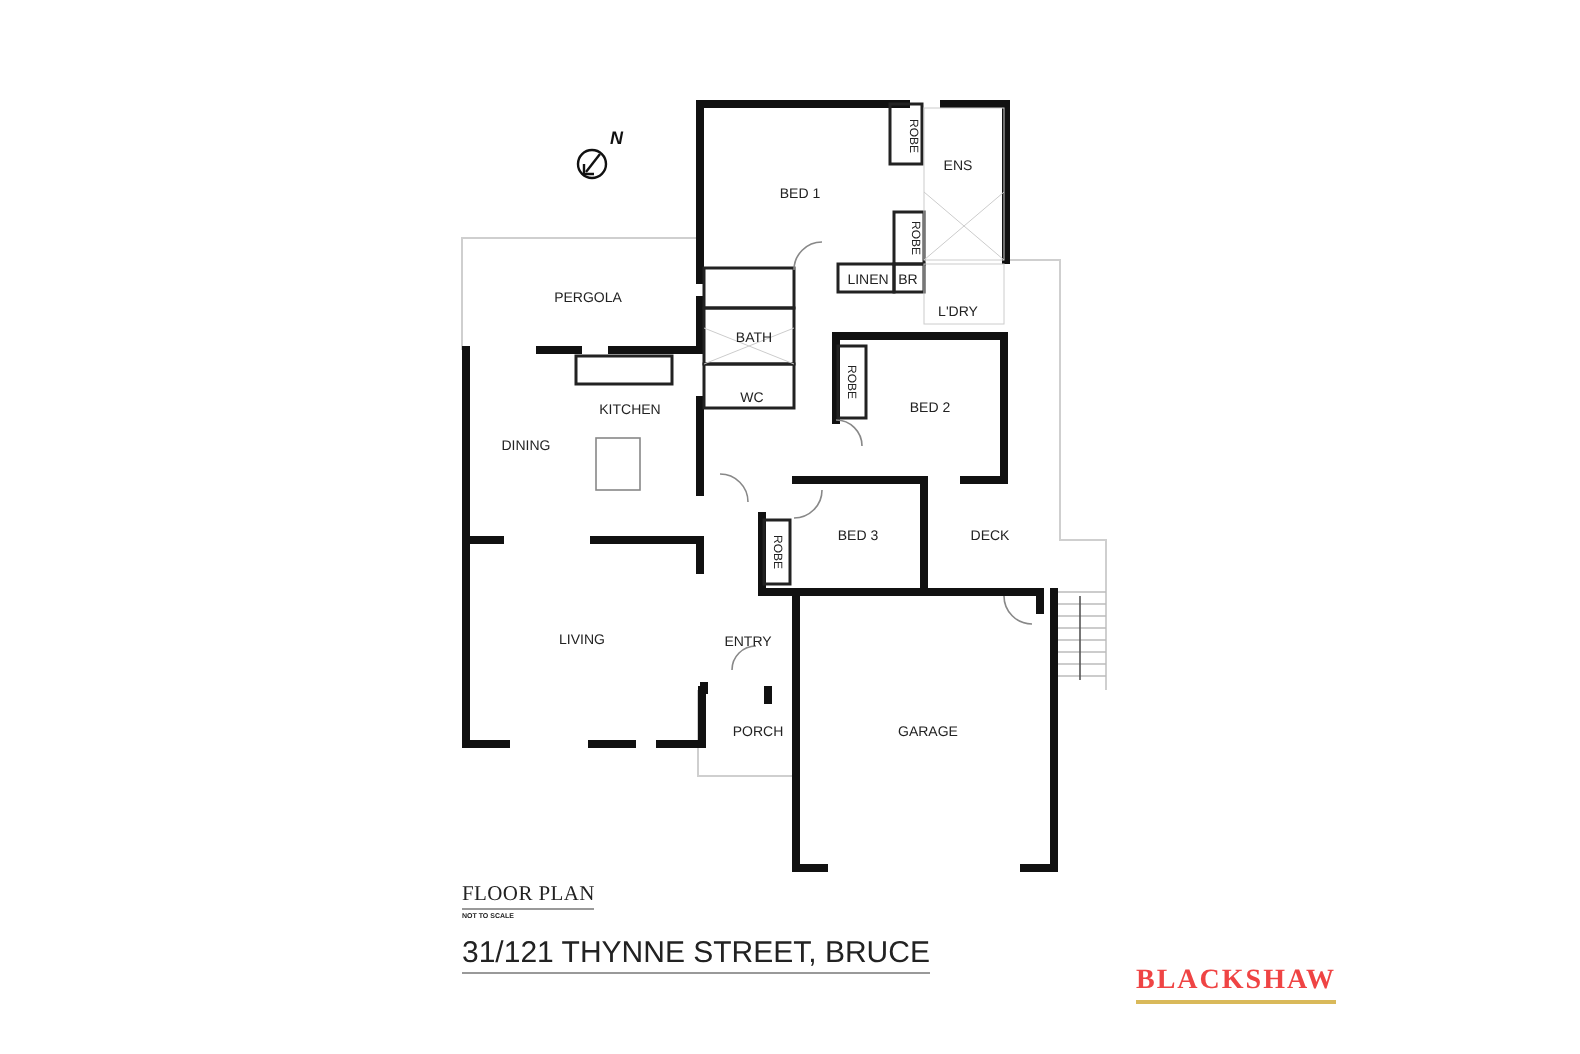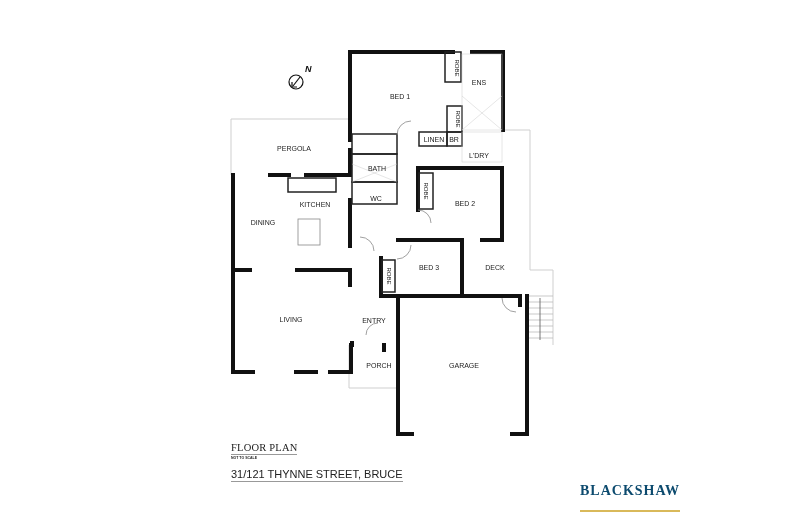--- a/index.html
+++ b/index.html
@@ -2,22 +2,22 @@
 <html><head>
 <meta charset="utf-8">
 <style>
   html, body { margin:0; padding:0; background:#ffffff; }
   body { width:790px; height:527px; position:relative; overflow:hidden; font-family:"Liberation Sans", sans-serif; }
   #plan { position:absolute; left:0; top:0; width:790px; height:527px; }
   .room-label { font-family:"Liberation Sans", sans-serif; font-size:7px; fill:#222; text-anchor:middle; }
   .vlabel { font-family:"Liberation Sans", sans-serif; font-size:6px; fill:#222; text-anchor:middle; }
   .title { position:absolute; left:231px; top:442px; font-size:10.5px; color:#222; letter-spacing:0.2px; border-bottom:1px solid #999; padding-bottom:1px;font-family:Liberation Serif, serif; }
   .subtitle { position:absolute; left:231px; top:456px; font-size:3.5px; color:#222; font-weight:bold; }
-  .address { position:absolute; left:231px; top:468px; font-size:11px; color:#222; border-bottom:1px solid #999; padding-bottom:1px; }
-  .brand { position:absolute; left:580px; top:483px; font-family:"Liberation Serif", serif; font-weight:bold; font-size:14px; letter-spacing:1px; color:#0c4a6e; border-bottom:2px solid #d9b95a; padding-bottom:11px; }
+  .address { position:absolute; left:231px; top:468px; font-size:15px; color:#222; border-bottom:1px solid #999; padding-bottom:1px; }
+  .brand { position:absolute; left:568px; top:483px; font-family:"Liberation Serif", serif; font-weight:bold; font-size:14px; letter-spacing:1px; color:#ef4444; border-bottom:2px solid #d9b95a; padding-bottom:1px; }
 </style>
 </head>
 <body>
 
 <svg id="plan" viewBox="0 0 790 527" xmlns="http://www.w3.org/2000/svg">
 
   <g fill="none" stroke="#cfcfcf" stroke-width="1">
     <polyline points="231,175 231,119 350,119"></polyline>
     <polyline points="503,130 530,130 530,270 553,270 553,345"></polyline>
     <polyline points="349,345 349,388 397,388"></polyline>

